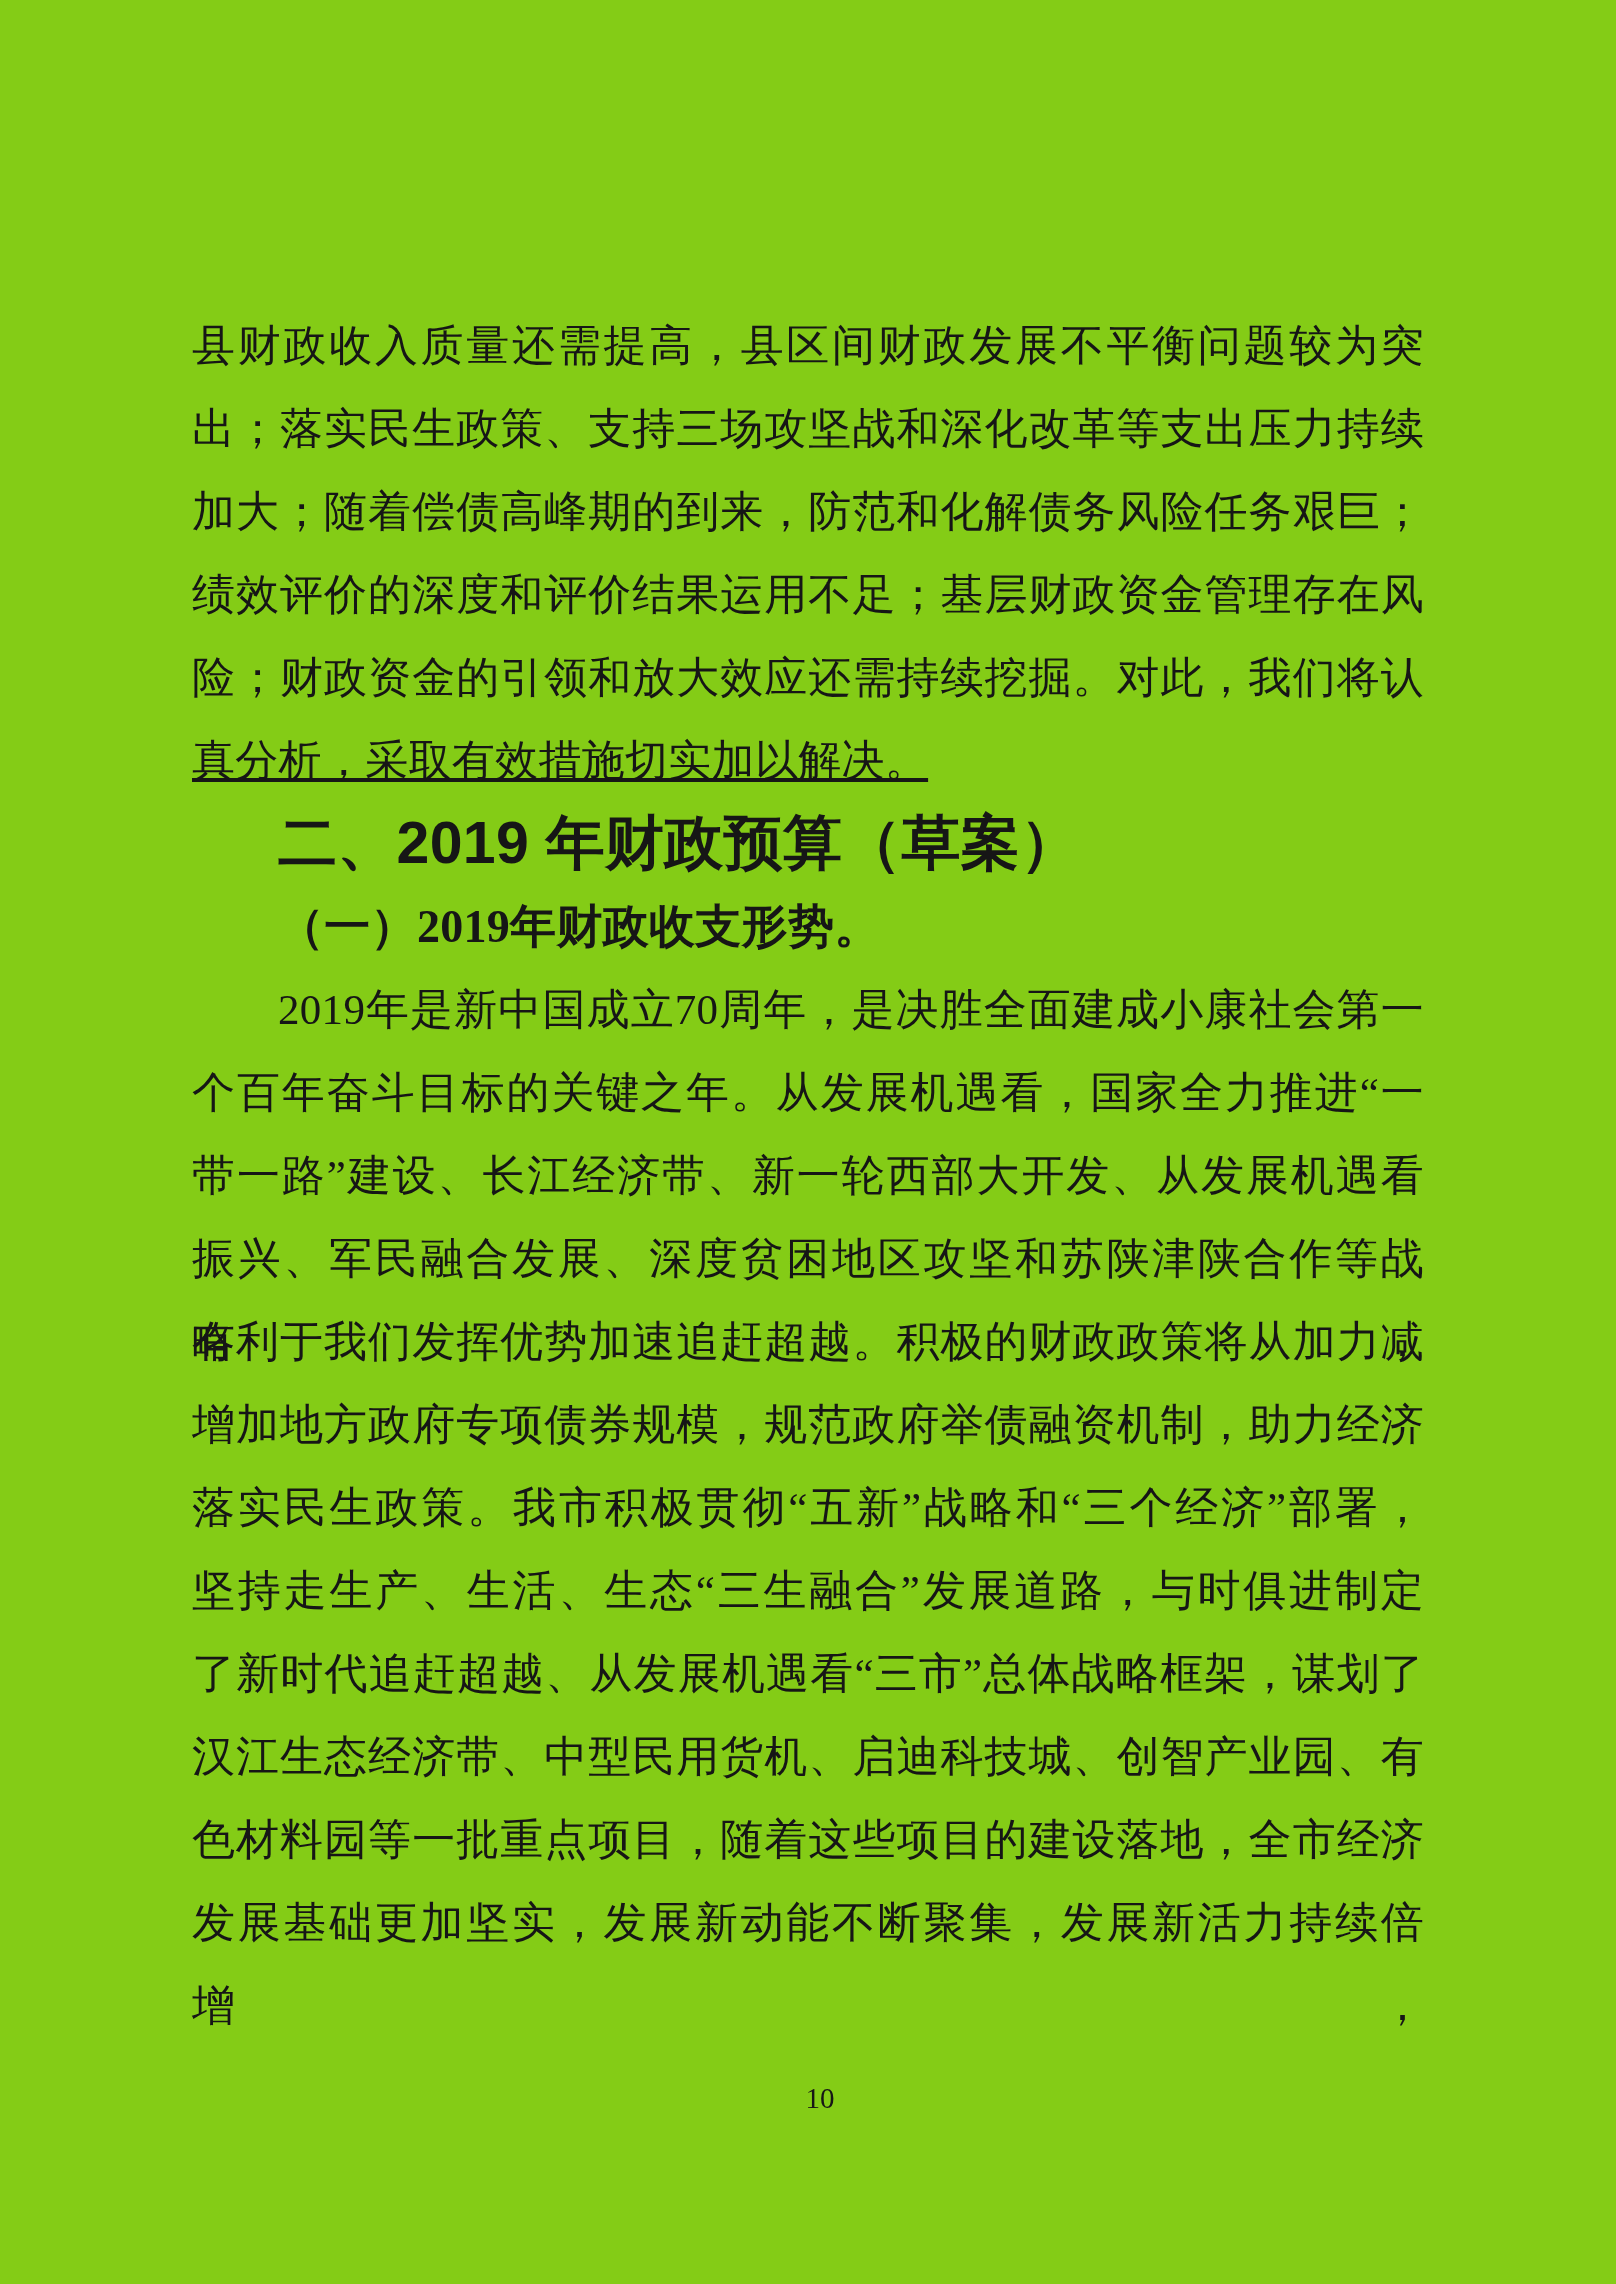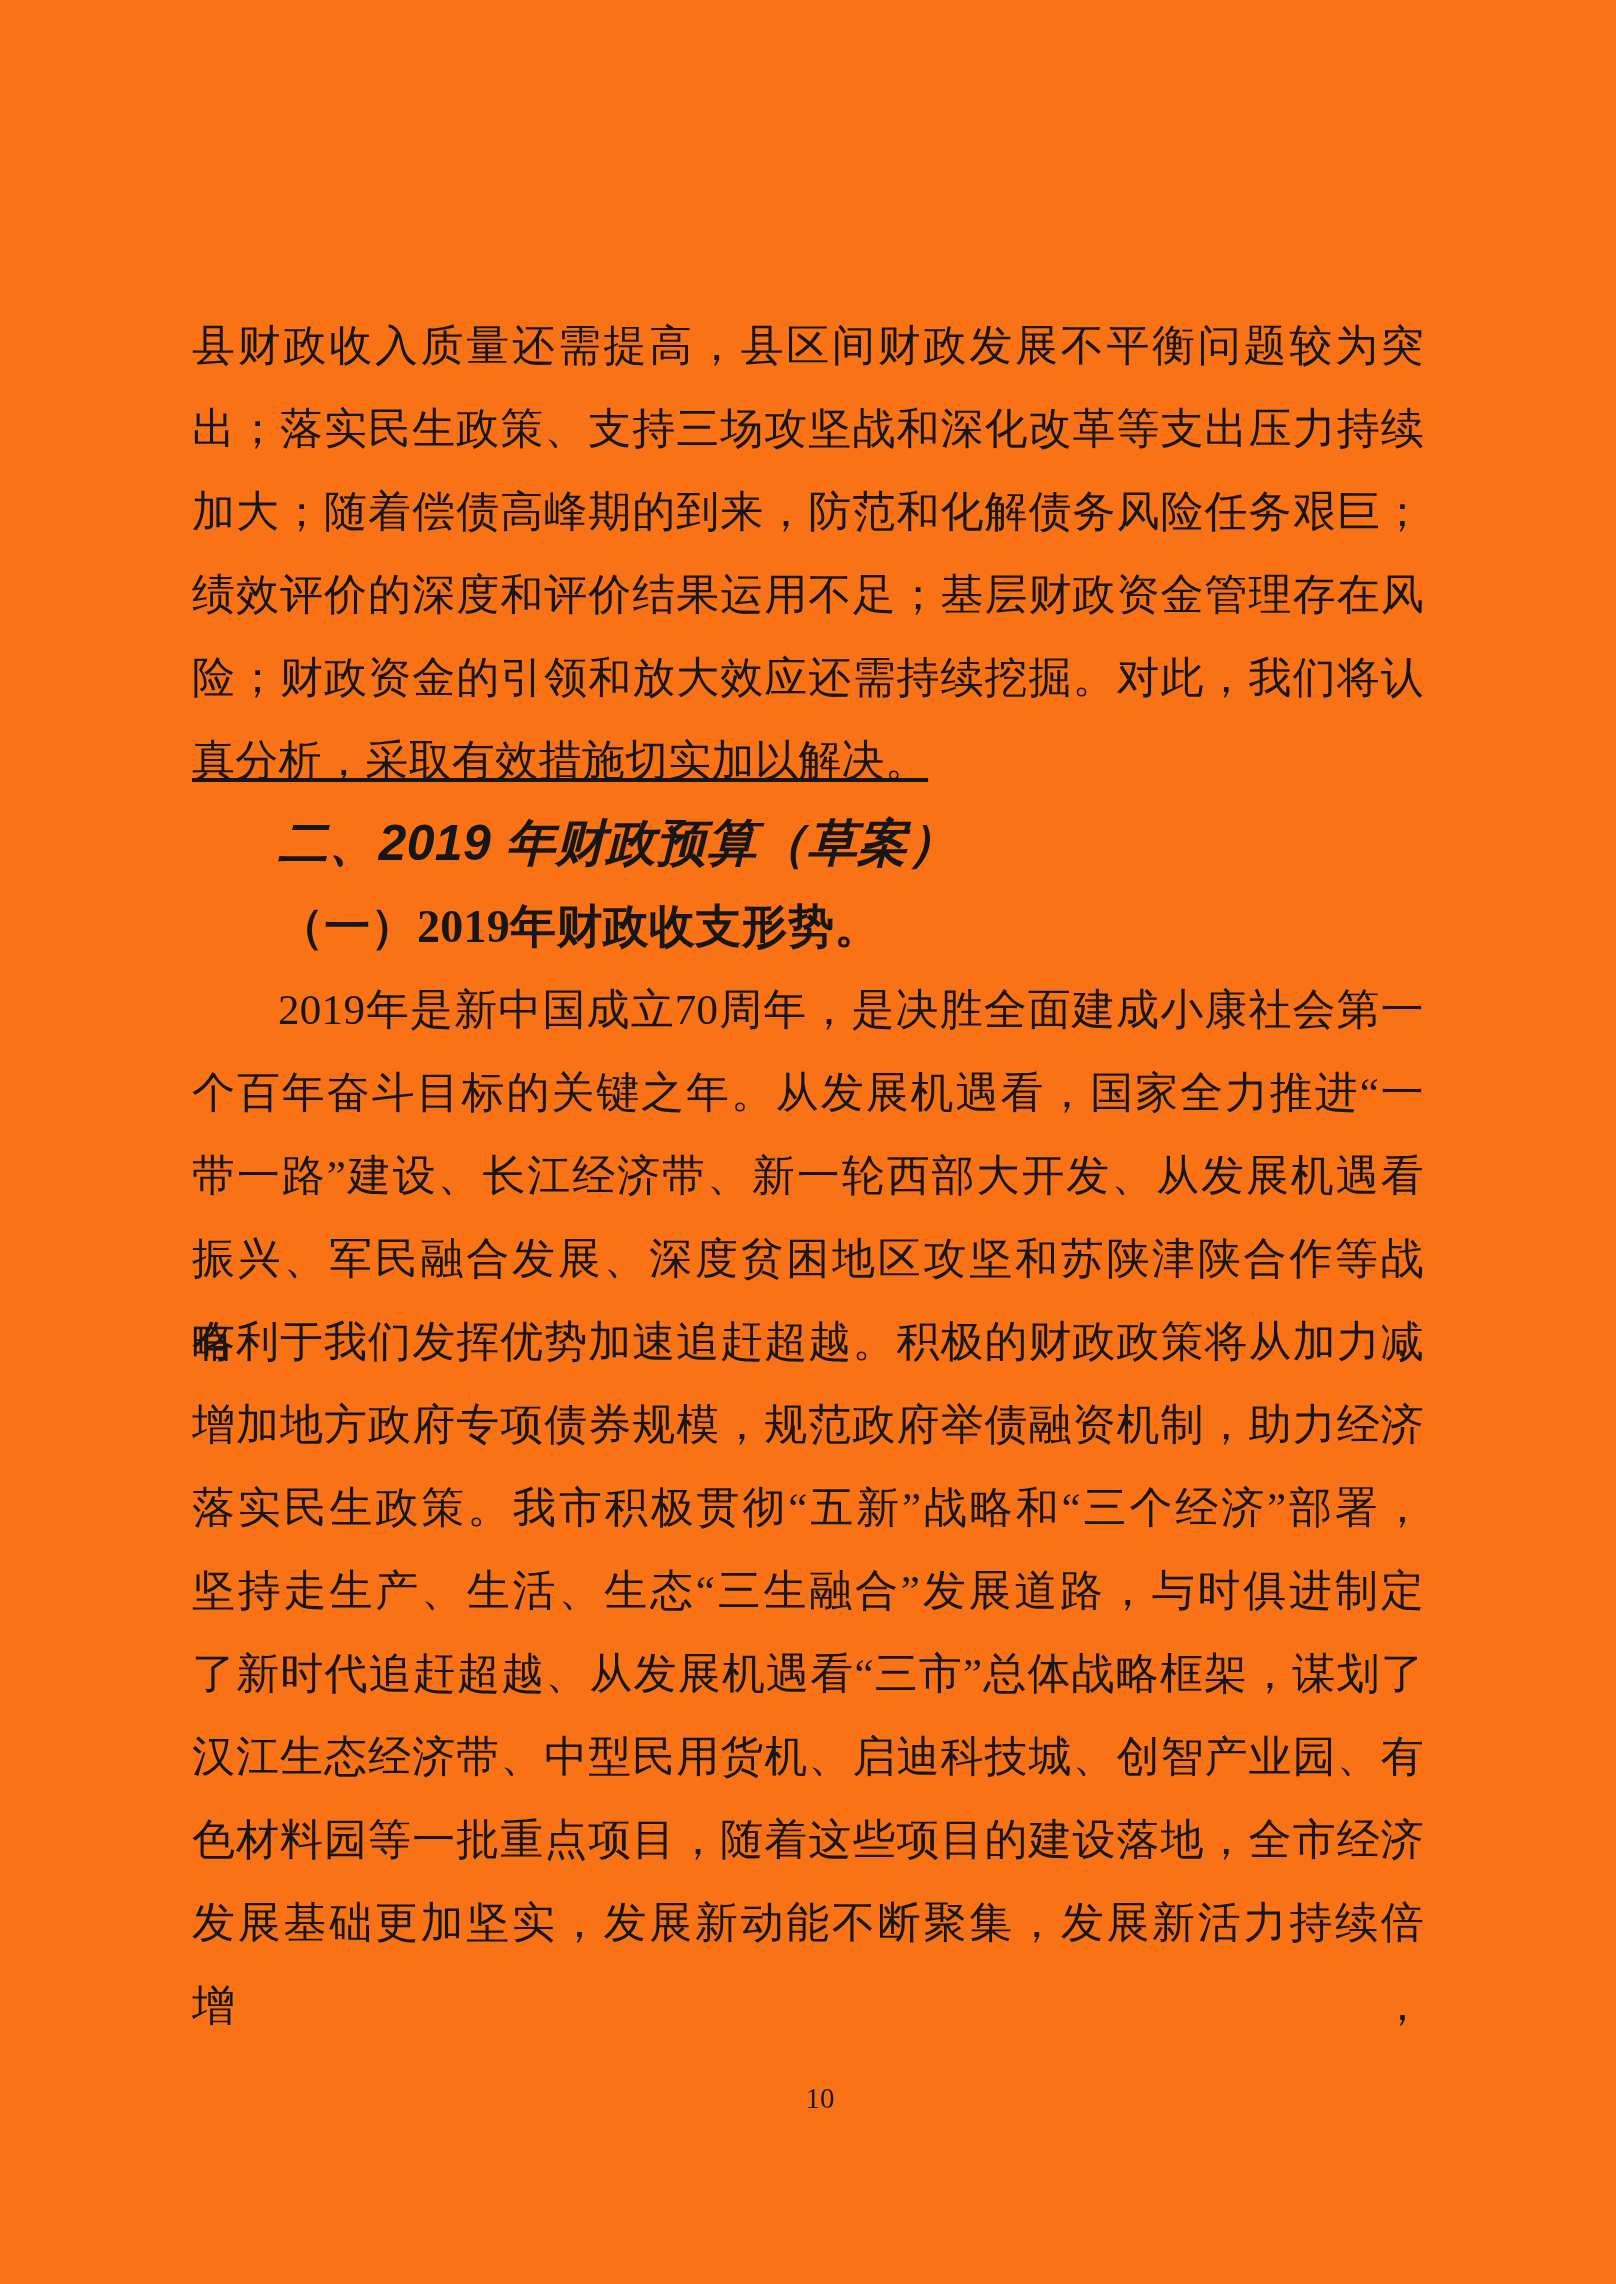--- a/index.html
+++ b/index.html
@@ -1,20 +1,20 @@
 <!DOCTYPE html>
 <html style="font-size:10.4px"><head>
 <meta charset="utf-8">
 <style>
   html, body { margin: 0; padding: 0; background: #ffffff; }
   .page {
     position: relative;
     width: 1616px;
     height: 2284px;
-    background: #f97316;
+    background: #84cc16;
     color: #161616;
     font-family: "Liberation Serif", serif;
     overflow: hidden;
   }
   .content {
     position: absolute;
     left: 192px;
     top: 304px;
     width: 1232px;
   }
@@ -30,25 +30,24 @@
     text-align: left;
     text-align-last: left;
     text-decoration: underline;
   }
   .line.indent {
     text-indent: 86px;
   }
   .line.h1 {
     font-family: "Liberation Sans", sans-serif;
     font-weight: bold;
-    font-size: 50px;
+    font-size: 59px;
     text-align: center;
     text-align-last: left;
     text-indent: 86px;
-    font-style: italic;
   }
   .line.h2 {
     font-weight: bold;
     font-size: 46px;
     text-align: center;
     text-align-last: left;
     text-indent: 86px;
   }
   .page-number {
     position: absolute;

